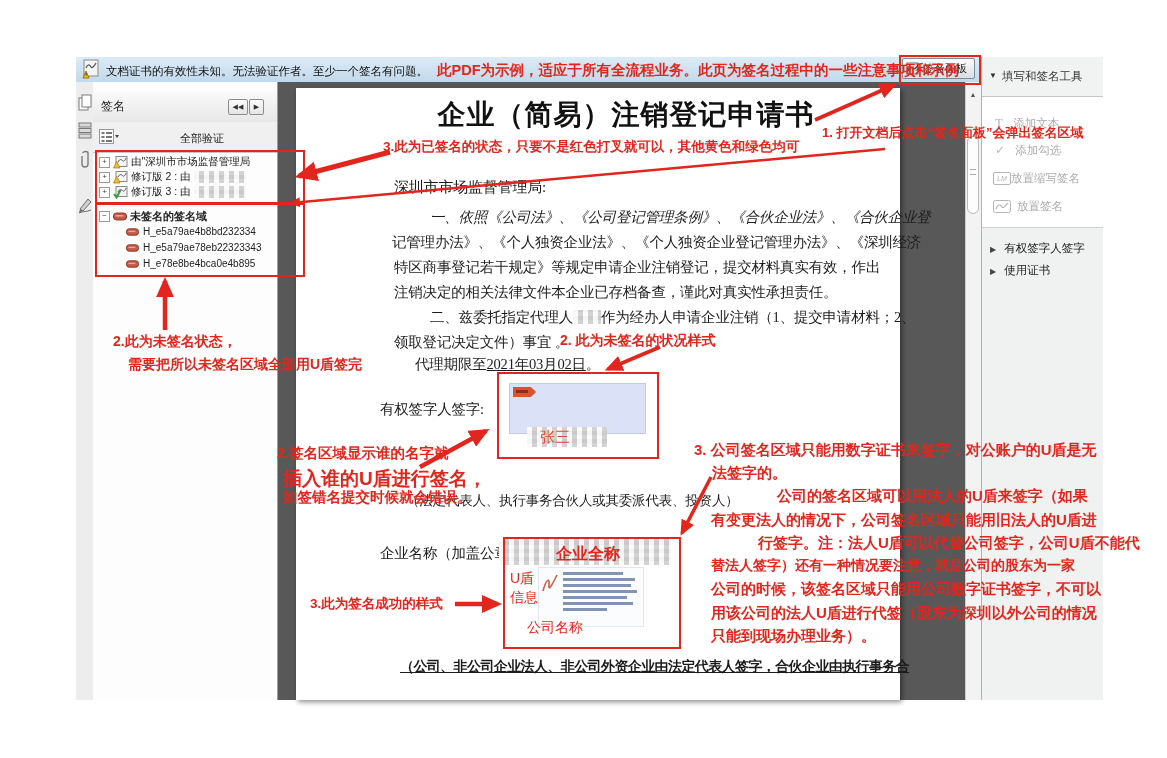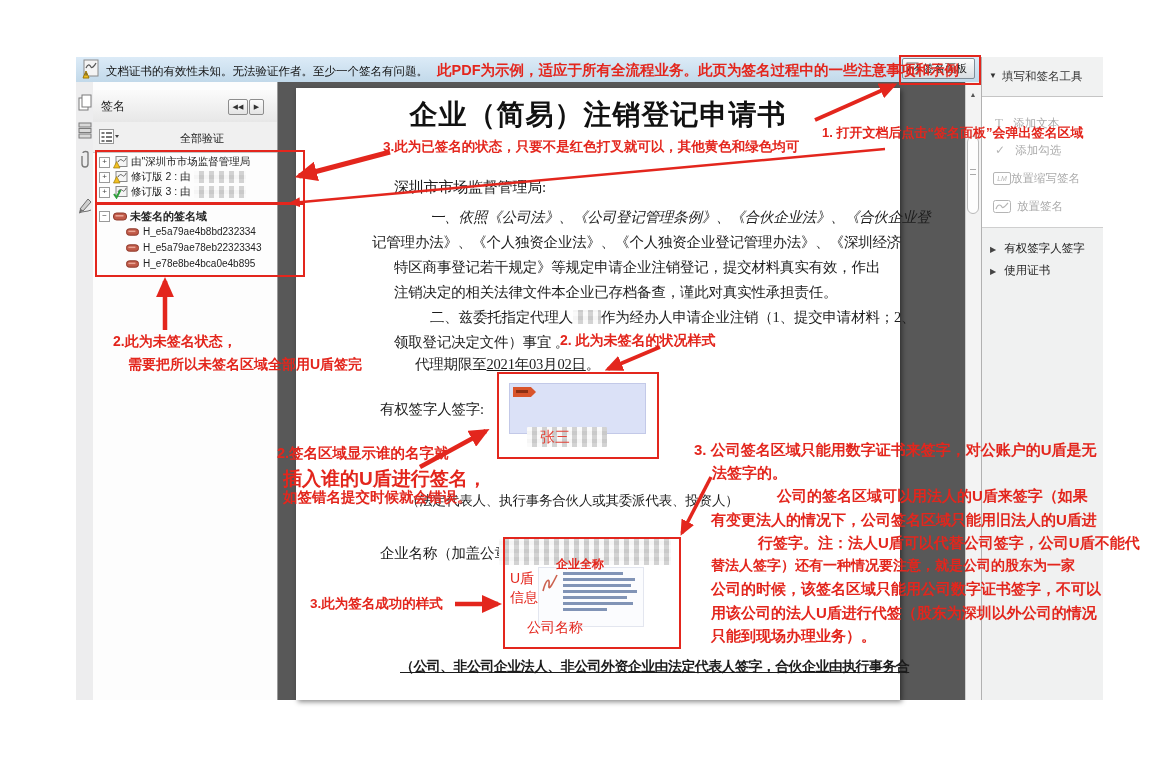--- a/index.html
+++ b/index.html
@@ -147,24 +147,24 @@
 
 <div class="abs" style="left:278px;top:82px;width:687px;height:618px;background:#585858;"></div>
 <div class="abs" style="left:296px;top:88px;width:604px;height:612px;background:#fff;box-shadow:2px 2px 5px rgba(0,0,0,.45);"></div>
 
 <div class="abs" style="left:965px;top:82px;width:16px;height:618px;background:#f3f3f3;border-left:1px solid #cfcfcf;box-sizing:border-box;"></div>
 <div class="abs" style="left:966px;top:88px;width:14px;height:14px;font-size:7px;color:#555;text-align:center;line-height:14px;">▲</div>
 <div class="abs" style="left:967px;top:136px;width:12px;height:78px;background:#fdfdfd;border:1px solid #b9b9b9;border-radius:6px;box-sizing:border-box;">
   <div style="margin:32px 2px 0 2px;border-top:1px solid #aaa;border-bottom:1px solid #aaa;height:4px;"></div>
 </div>
 
-<div class="abs serif" style="left:296px;top:96px;width:604px;text-align:center;font-size:28px;font-weight:bold;letter-spacing:1px;color:#111;">企业（简易）注销登记申请书</div>
+<div class="abs serif" style="left:296px;top:96px;width:604px;text-align:center;font-size:28px;font-weight:bold;letter-spacing:1px;color:#111;padding-left:28px;">企业（简易）注销登记申请书</div>
 <div class="abs serif doc" style="left:394px;top:178px;font-size:15px;">深圳市市场监督管理局:</div>
 <div class="abs serif doc" style="left:430px;top:208px;font-size:14.5px;font-style:italic;">一、依照《公司法》、《公司登记管理条例》、《合伙企业法》、《合伙企业登</div>
-<div class="abs serif doc" style="left:372px;top:233px;font-size:14.5px;text-align:center;">记管理办法》、《个人独资企业法》、《个人独资企业登记管理办法》、《深圳经济</div>
+<div class="abs serif doc" style="left:392px;top:233px;font-size:14.5px;text-align:center;">记管理办法》、《个人独资企业法》、《个人独资企业登记管理办法》、《深圳经济</div>
 <div class="abs serif doc" style="left:394px;top:258px;font-size:14.5px;">特区商事登记若干规定》等规定申请企业注销登记，提交材料真实有效，作出</div>
 <div class="abs serif doc" style="left:394px;top:283px;font-size:14.5px;">注销决定的相关法律文件本企业已存档备查，谨此对真实性承担责任。</div>
 <div class="abs serif doc" style="left:430px;top:308px;font-size:14.5px;">
   <span>二、兹委托指定代理人</span><span class="blurpatch" style="display:inline-block;width:28px;height:14px;vertical-align:-2px;"></span><span>作为经办人申请企业注销（1、提交申请材料；2、</span>
 </div>
 <div class="abs serif doc" style="left:394px;top:333px;font-size:14.5px;">领取登记决定文件）事宜 。</div>
 <div class="abs serif doc" style="left:415px;top:355px;font-size:14.5px;">
   <span>代理期限至</span><span style="text-decoration:underline;">2021年03月02日</span><span>。</span>
 </div>
 <div class="abs serif doc" style="left:380px;top:400px;font-size:14.5px;">有权签字人签字:</div>
@@ -175,21 +175,21 @@
 <div class="abs" style="left:509px;top:383px;width:135px;height:49px;background:#dbe1f7;border:1px solid #c3c9e8;">
   <div style="position:absolute;left:3px;top:3px;width:23px;height:10px;background:#d9542b;clip-path:polygon(0 0,78% 0,100% 50%,78% 100%,0 100%);">
     <div style="margin:3px 3px;width:12px;height:3px;background:#8e2f12;"></div>
   </div>
 </div>
 <div class="abs blurpatch" style="left:527px;top:427px;width:80px;height:20px;"></div>
 <div class="abs red" style="left:540px;top:428px;font-size:15px;font-weight:normal;color:#e3443a;z-index:4;">张三</div>
 <div class="abs redbox" style="left:497px;top:372px;width:158px;height:83px;z-index:5;"></div>
 
 <div class="abs blurpatch" style="left:499px;top:539px;width:172px;height:26px;"></div>
-<div class="abs red" style="left:556px;top:556px;font-size:12px;z-index:4;">企业全称</div>
+<div class="abs red" style="left:556px;top:544px;font-size:16px;z-index:4;">企业全称</div>
 <div class="abs" style="left:538px;top:567px;width:104px;height:58px;background:#fbfcfe;border:1px solid #e3e6ef;z-index:3;">
   <svg width="20" height="26" viewBox="0 0 20 26" style="position:absolute;left:1px;top:3px;">
     <path d="M3 20 C6 8,10 6,9 14 S14 10,17 4" stroke="#c2452f" fill="none" stroke-width="1.6" opacity="0.85"></path>
   </svg>
   <div style="margin-left:22px;margin-top:4px;">
     <div class="stampline" style="width:60px;"></div>
     <div class="stampline" style="width:72px;"></div>
     <div class="stampline" style="width:68px;"></div>
     <div class="stampline" style="width:74px;"></div>
     <div class="stampline" style="width:64px;"></div>

